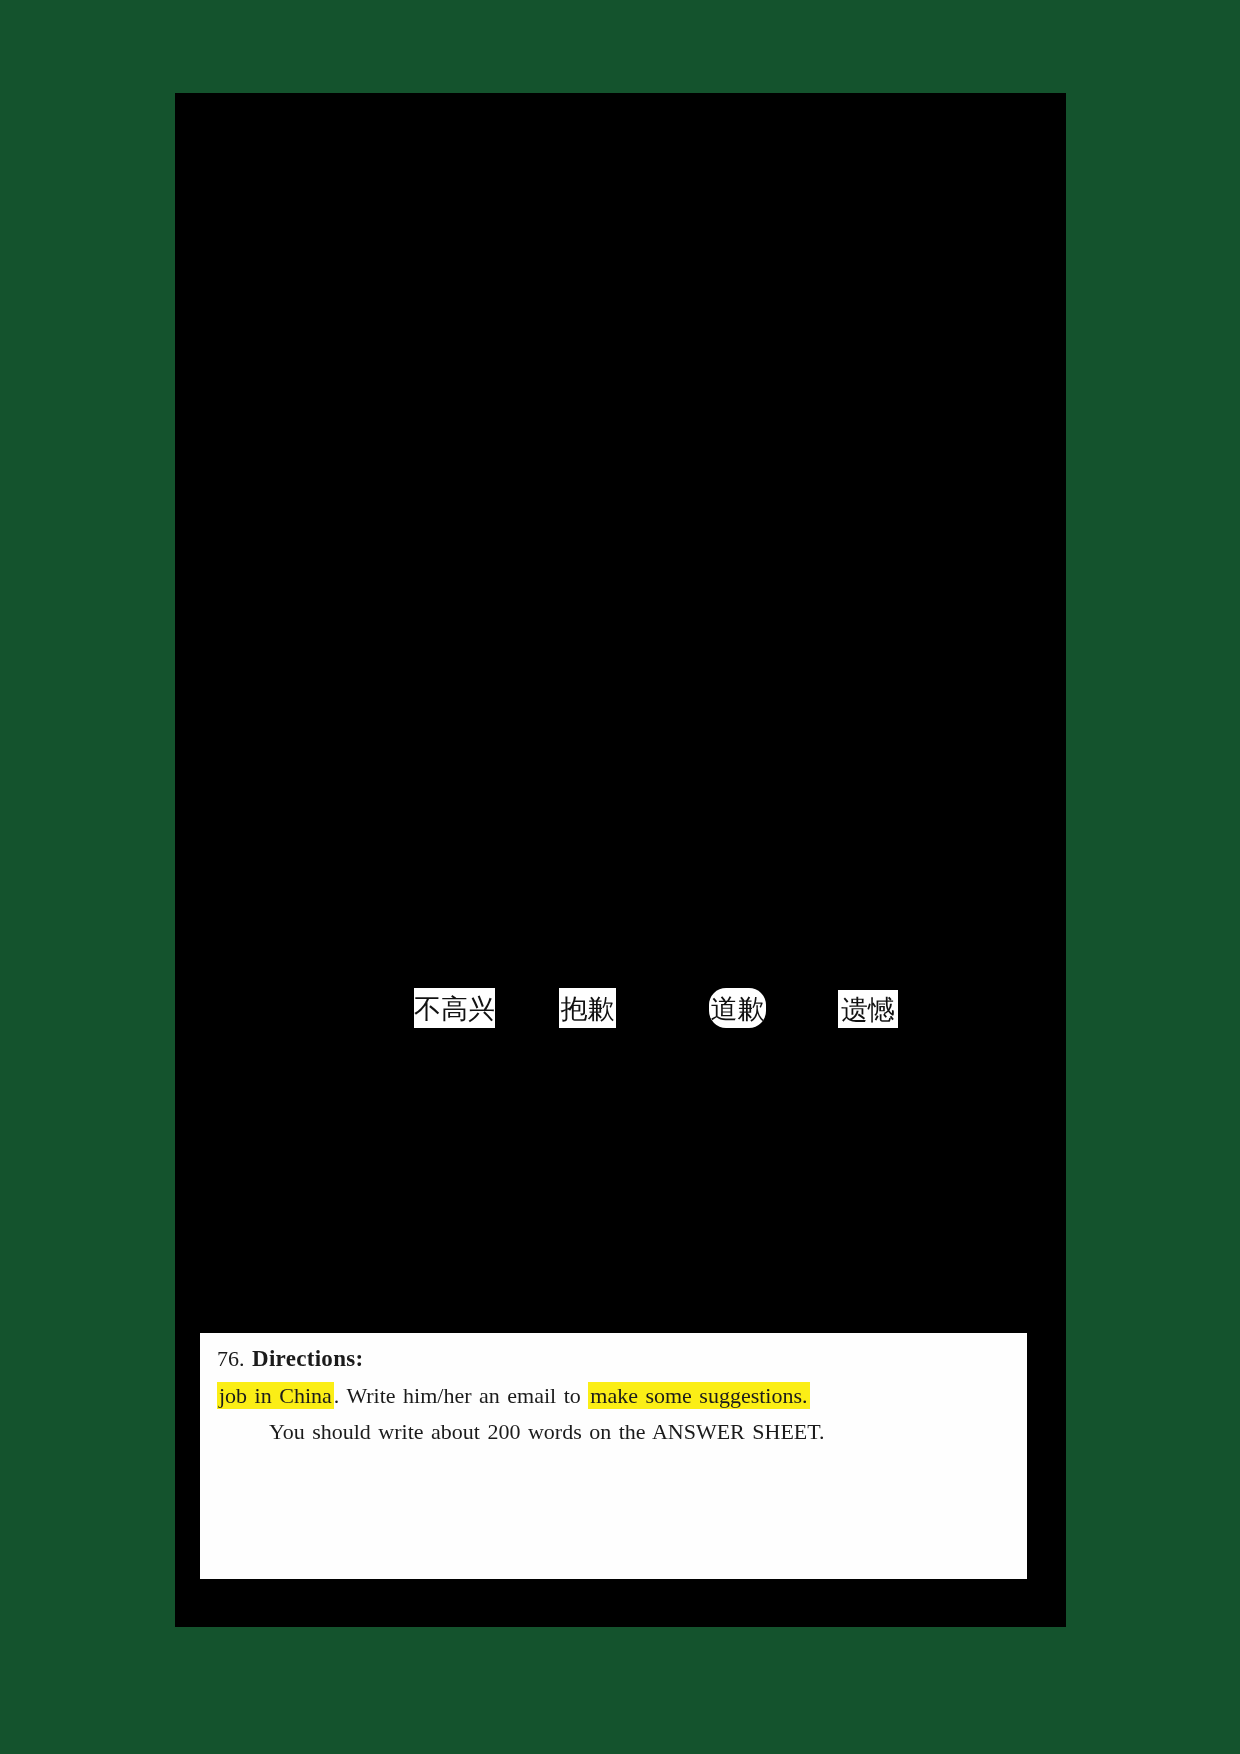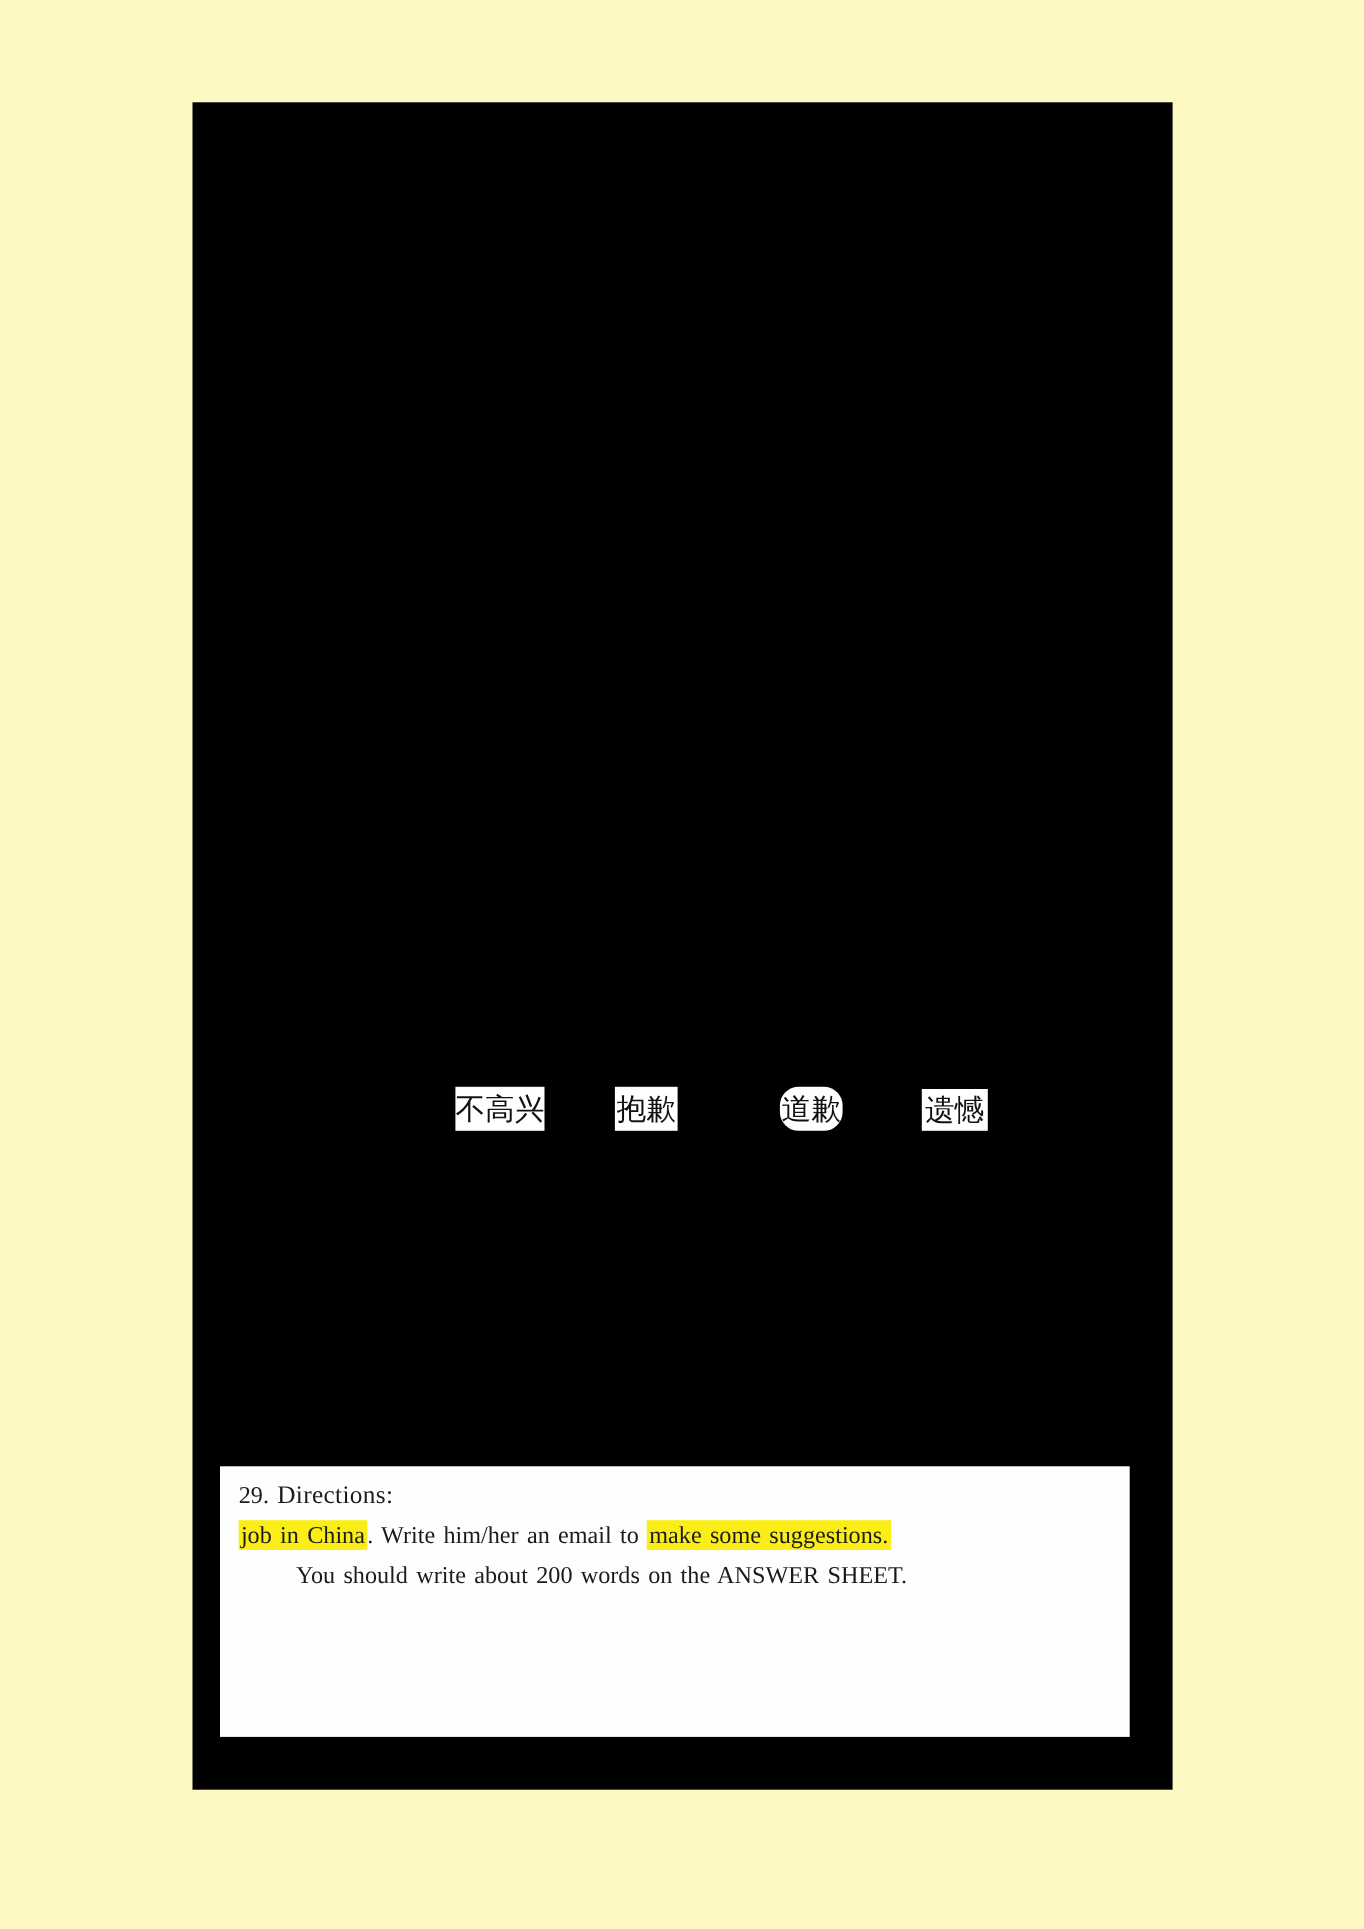--- a/index.html
+++ b/index.html
@@ -1,17 +1,17 @@
 <!DOCTYPE html>
 <html><head>
 <meta charset="utf-8">
 <style>
   html,body{margin:0;padding:0;background:#ffffff;}
   .page{
-    position:relative;width:1240px;height:1754px;background:#fef9c3;
+    position:relative;width:1240px;height:1754px;background:#14532d;
     font-family:"Liberation Serif","DejaVu Serif",serif;overflow:hidden;
   }
   .black-region{
     position:absolute;left:175px;top:93px;width:891px;height:1534px;
     background:#000000;
   }
   
   .vocab-box{
     position:absolute;top:988px;height:40px;background:#ffffff;
     display:flex;align-items:center;justify-content:center;
@@ -30,21 +30,21 @@
     font-size:22px;line-height:36.5px;word-spacing:2px;
   }
   .directions p{margin:0;padding:0;}
   .l1{margin-left:7px;}
   .l1 b{font-size:23px;letter-spacing:0.3px;}
   .just{text-align:justify;text-align-last:justify;text-indent:52px;}
   .ind{text-indent:52px;}
   mark{
     background:#fbee16;color:inherit;padding:1px 2px;
   }
-  b{font-weight:normal;margin-top:19px;}
+  b{font-weight:bold;margin-top:19px;}
 </style>
 </head>
 <body>
 
 <div class="page">
 
   <div class="black-region"></div>
 
   <div class="vocab-box vb1">
       <span>不高兴</span>
@@ -53,18 +53,18 @@
       <span>抱歉</span>
     </div>
   <div class="vocab-box vb3">
       <span>道歉</span>
     </div>
   <div class="vocab-box vb4">
       <span>遗憾</span>
     </div>
 
   <section class="directions">
-    <p class="l1"><span>29.</span> <b>Directions:</b></p>
+    <p class="l1"><span>76.</span> <b>Directions:</b></p>
     <p><mark>job in China</mark><span>. Write him/her an email to </span><mark>make some suggestions.</mark></p>
     <p class="ind">You should write about 200 words on the ANSWER SHEET.</p>
   </section>
 
 </div>
 
 </body></html>

